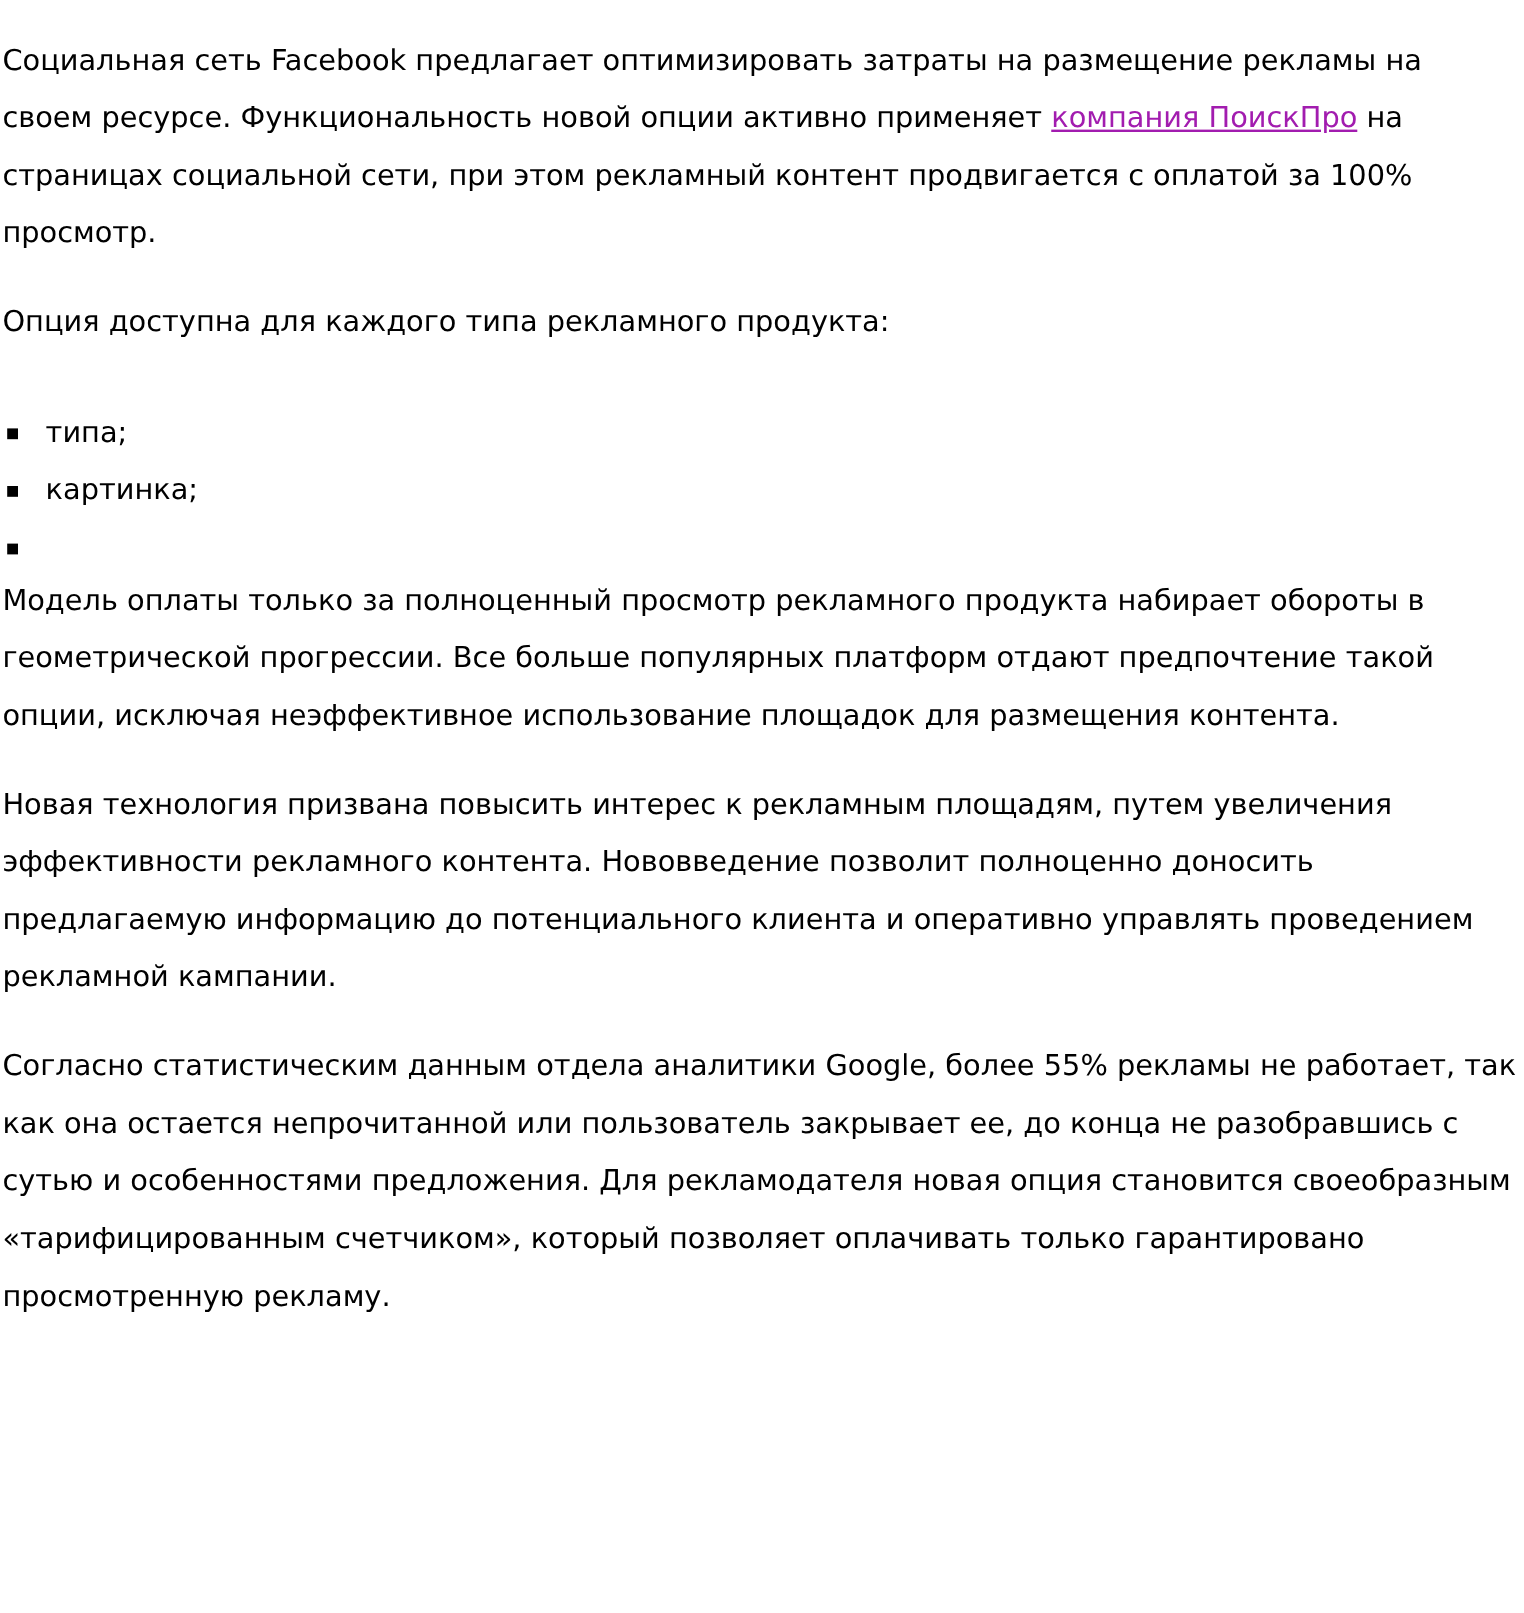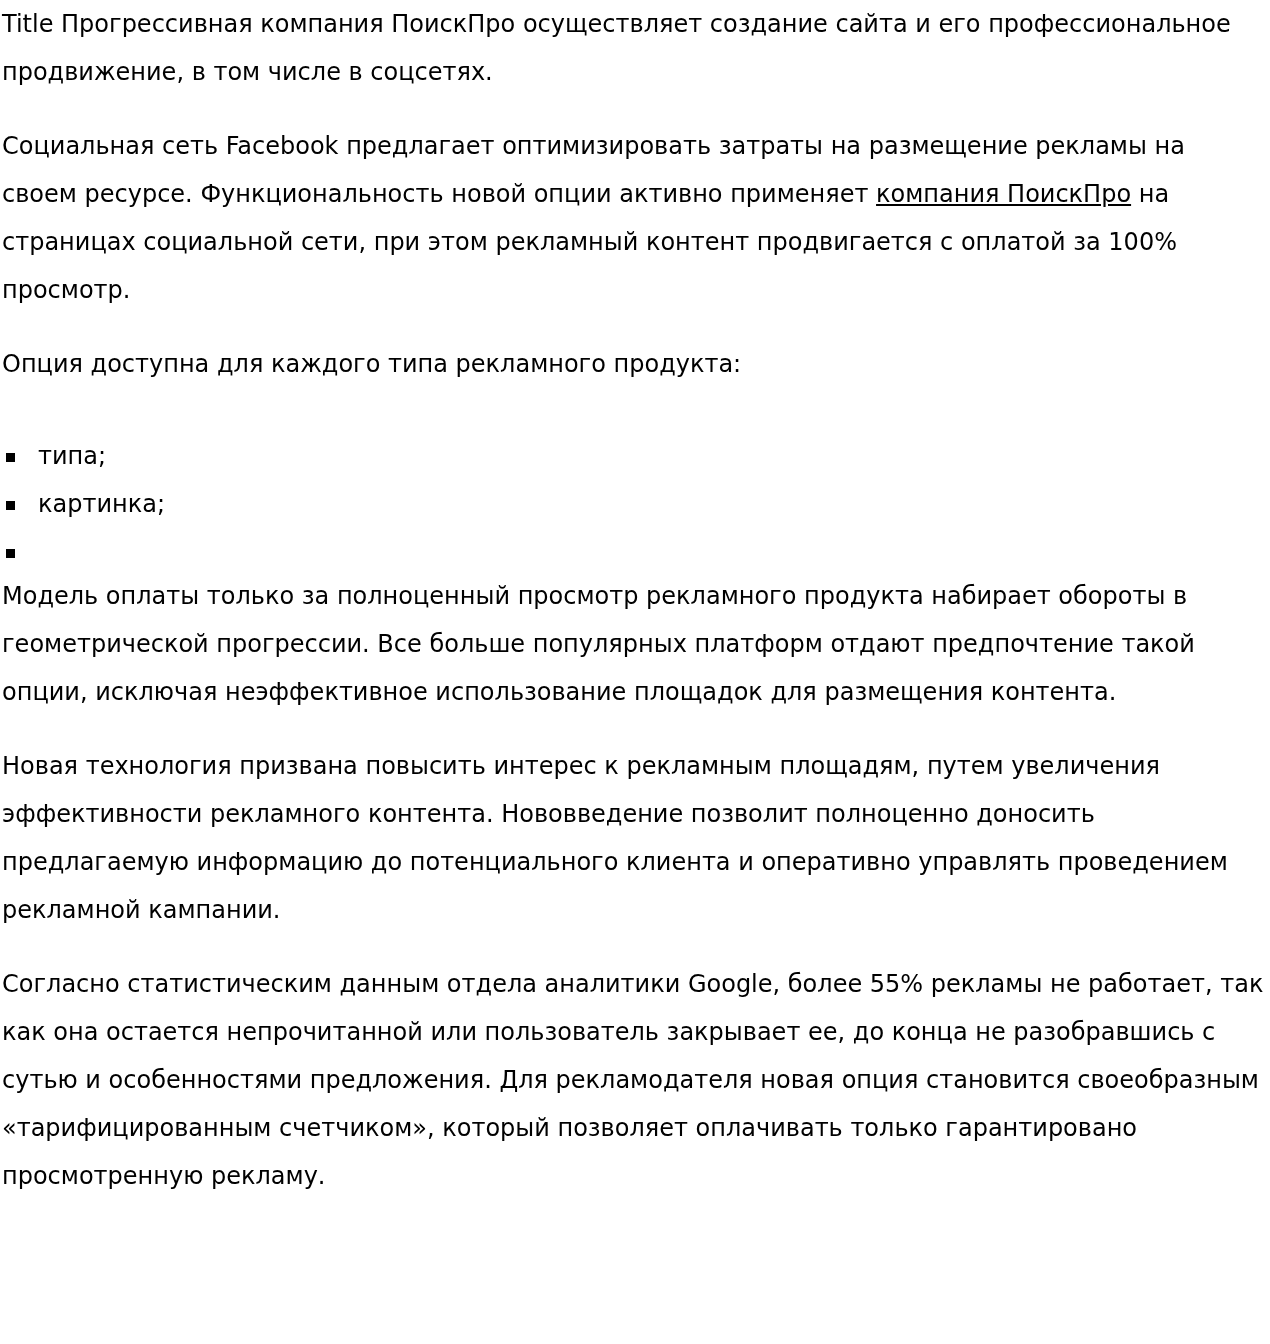--- a/index.html
+++ b/index.html
@@ -18,21 +18,21 @@
     line-height: 48px;
   }
   main { display: block; }
   p.para {
     margin: 26px 0;
   }
   p.para.first {
     margin-top: 0;
   }
   a.doc-link {
-    color: #000000;
+    color: #a21caf;
     text-decoration: underline;
     cursor: pointer;
   }
   ul.doc-list {
     list-style: none;
     margin: 44px 0;
     padding: 0;
   }
   ul.doc-list li {
     position: relative;
@@ -46,21 +46,20 @@
     height: 9px;
     background: #000000;
     display: block;
   }
 </style>
 </head>
 <body>
 
 <main>
 
-  <p class="para first"><span>Title Прогрессивная компания ПоискПро осуществляет создание сайта и его профессиональное продвижение, в том числе в соцсетях.</span></p>
 
   <p class="para"><span>Социальная сеть Facebook предлагает оптимизировать затраты на размещение рекламы на своем ресурсе. Функциональность новой опции активно применяет </span><a href="#" class="doc-link">компания ПоискПро</a><span> на страницах социальной сети, при этом рекламный контент продвигается с оплатой за 100% просмотр.</span></p>
 
   <p class="para"><span>Опция доступна для каждого типа рекламного продукта:</span></p>
 
   <ul class="doc-list">
     <li>
       <span class="bullet"></span>
       <span>типа;</span>
     </li>

